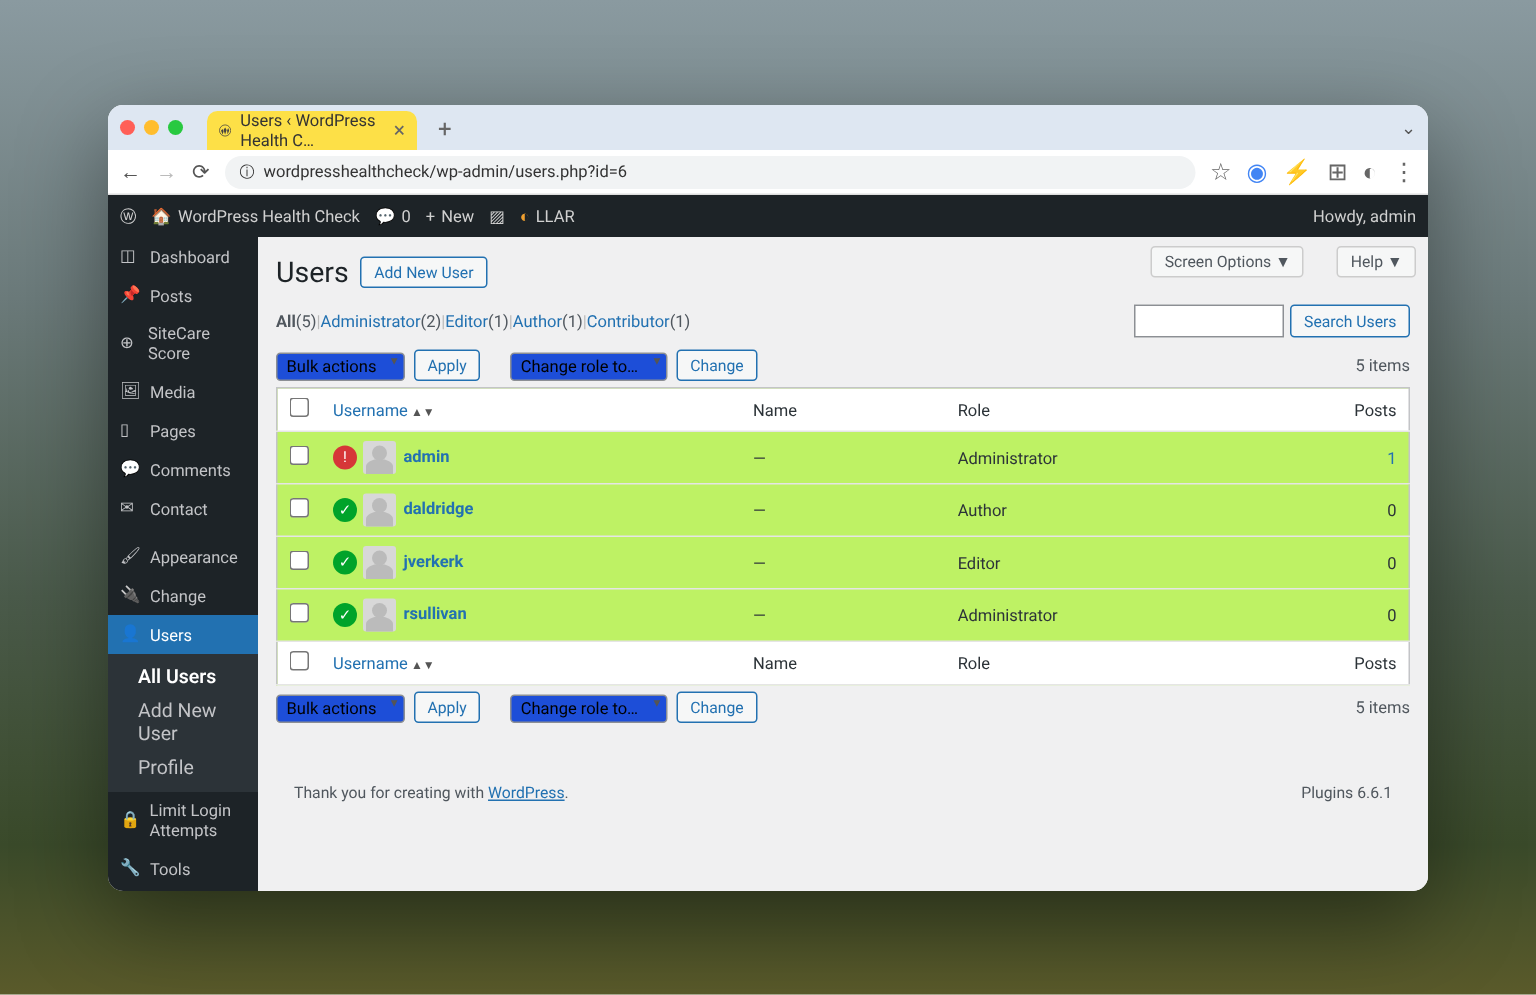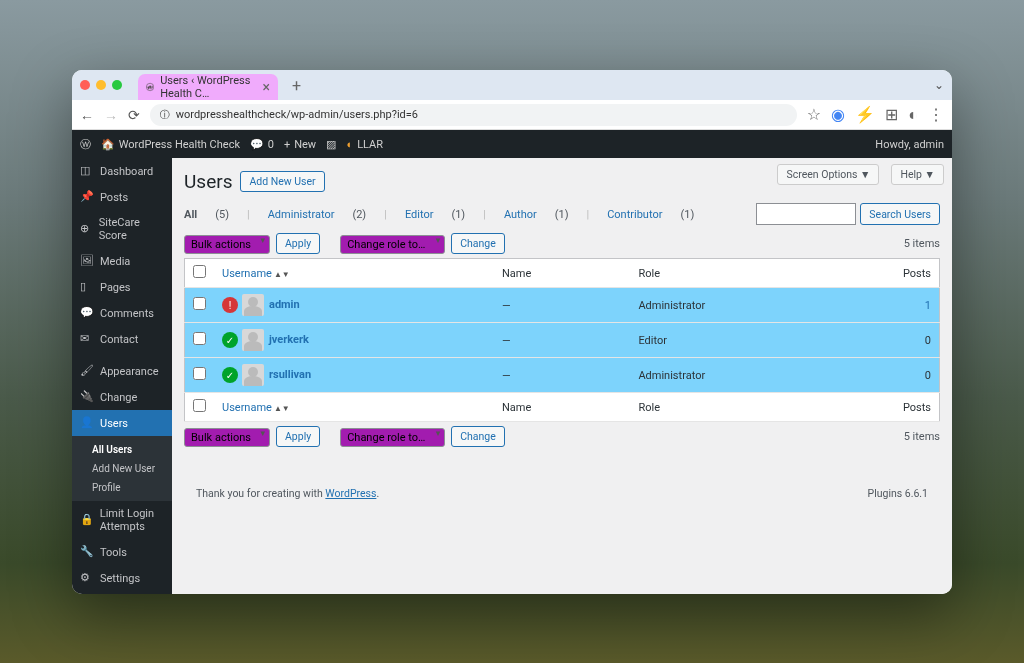--- a/index.html
+++ b/index.html
@@ -2,57 +2,57 @@
 <html><head>
 <meta charset="utf-8">
 <style>
 *{box-sizing:border-box;margin:0;padding:0;font-family:-apple-system,BlinkMacSystemFont,"Segoe UI",Roboto,sans-serif}
 body{background:linear-gradient(180deg,#8a9aa0 0%,#6b7a7a 30%,#4a5a4a 60%,#3a4a2a 85%,#5a5a2a 100%);width:1024px;height:663px;overflow:hidden;position:relative}
 .window{position:absolute;left:72px;top:70px;width:880px;height:524px;background:#fff;border-radius:10px;box-shadow:0 20px 60px rgba(0,0,0,.4);overflow:hidden;display:flex;flex-direction:column}
 .tabstrip{height:30px;background:#dee7f2;display:flex;align-items:center;padding:0 8px;gap:8px}
 .traffic{display:flex;gap:6px;margin-right:8px}
 .traffic span{width:10px;height:10px;border-radius:50%}
 .t-red{background:#ff5f57}.t-yellow{background:#ffbd2e}.t-green{background:#28c940}
-.tab{background:#f0abfc;border-radius:7px 7px 0 0;height:26px;margin-top:4px;display:flex;align-items:center;padding:0 8px;gap:6px;font-size:11px;color:#333;width:140px}
+.tab{background:#fde047;border-radius:7px 7px 0 0;height:26px;margin-top:4px;display:flex;align-items:center;padding:0 8px;gap:6px;font-size:11px;color:#333;width:140px}
 .tab svg{width:12px;height:12px}
 .tab-close{color:#666;font-size:14px;margin-left:auto}
 .tab-plus{color:#666;font-size:16px;padding:0 6px}
 .addrbar{height:30px;background:#fff;border-bottom:1px solid #ddd;display:flex;align-items:center;padding:0 8px;gap:10px}
 .navbtn{color:#555;font-size:14px}
 .addr{flex:1;font-size:11px;color:#333;background:#f1f3f4;border-radius:14px;padding:4px 10px;display:flex;align-items:center;gap:6px}
 .addr-icons{display:flex;gap:10px;align-items:center;color:#666}
 .wpbar{height:28px;background:#1d2327;color:#d0d0d0;display:flex;align-items:center;padding:0 8px;gap:10px;font-size:11px}
 .wpbar-item{display:flex;align-items:center;gap:4px;cursor:pointer}
 .wpbar-right{margin-left:auto}
 .wpbody{flex:1;display:flex;overflow:hidden}
 .sidebar{width:100px;background:#1d2327;color:#c3c4c7;font-size:11px;overflow-y:auto}
 .side-item{display:flex;align-items:center;gap:6px;padding:6px 8px;cursor:pointer;position:relative}
 .side-item.active{background:#2271b1;color:#fff}
 .side-item.active::after{content:"";position:absolute;right:-6px;top:50%;transform:translateY(-50%);border:6px solid transparent;border-right-color:#f0f0f1}
 .side-sub{background:#2c3338;padding:4px 0}
-.side-sub div{padding:4px 8px 4px 20px;cursor:pointer;font-size:10px}
+.side-sub div{padding:4px 8px 4px 20px;cursor:pointer;font-size:13px}
 .side-sub .sel{color:#fff;font-weight:600}
 .main{flex:1;background:#f0f0f1;overflow-y:auto;position:relative}
-.header-opts{position:absolute;right:8px;top:6px;display:flex;gap:12px}
+.header-opts{position:absolute;right:8px;top:6px;display:flex;gap:22px}
 .opt-tab{background:#f6f7f7;border:1px solid #ccc;border-radius:3px;padding:3px 8px;font-size:10.5px;color:#50575e}
 .content{padding:8px 12px}
 .heading{display:flex;align-items:center;gap:8px;padding-top:4px}
 .heading h1{font-size:19px;font-weight:400;color:#1d2327}
 .btn-outline{border:1px solid #2271b1;color:#2271b1;background:#f6f7f7;padding:3px 8px;font-size:10.5px;border-radius:3px;cursor:pointer}
-.filterbar{display:flex;align-items:center;gap:18px;margin:10px 0 8px;font-size:11px;color:#50575e;flex-wrap:wrap}
+.filterbar{display:flex;align-items:center;gap:0;margin:10px 0 8px;font-size:11px;color:#50575e;flex-wrap:wrap}
 .filterbar a{color:#2271b1;text-decoration:none}
 .filterbar .sep{color:#bbb}
 .search-group{margin-left:auto;display:flex;gap:4px}
 .search-group input{border:1px solid #8c8f94;height:22px;width:100px;font-size:11px;padding:0 4px}
 .actionrow{display:flex;align-items:center;gap:6px;margin-bottom:4px}
-.sel-box{border:1px solid #8c8f94;font-size:11px;padding:2px 18px 2px 6px;background:#a21caf;border-radius:3px;appearance:none;position:relative}
+.sel-box{border:1px solid #8c8f94;font-size:11px;padding:2px 18px 2px 6px;background:#1d4ed8;border-radius:3px;appearance:none;position:relative}
 .sel-wrap{position:relative;display:inline-block}
 .sel-wrap::after{content:"▾";position:absolute;right:5px;top:2px;font-size:9px;color:#555;pointer-events:none}
 .items-count{margin-left:auto;font-size:11px;color:#50575e}
-.utable{width:100%;background:#7dd3fc;border:1px solid #c3c4c7;border-collapse:collapse;font-size:11px}
+.utable{width:100%;background:#bef264;border:1px solid #c3c4c7;border-collapse:collapse;font-size:11px}
 .utable th,.utable td{padding:6px 8px;text-align:left;color:#2c3338;border-bottom:1px solid #e5e5e5}
 .utable thead th,.utable tfoot th{background:#fff;font-weight:400}
 .col-cb{width:22px}
 .col-u{width:280px}
 .col-posts{text-align:right!important;width:60px}
 .ulink{color:#2271b1;text-decoration:none;font-weight:700}
 .avatar{width:22px;height:22px;background:#d8d8d8;display:inline-block;vertical-align:middle;margin-right:5px;border-radius:2px;position:relative}
 .avatar::after{content:"";position:absolute;width:10px;height:10px;border-radius:50%;background:#bbb;top:3px;left:6px}
 .avatar::before{content:"";position:absolute;width:18px;height:10px;border-radius:50% 50% 0 0;background:#bbb;bottom:0;left:2px}
 .badge{width:16px;height:16px;border-radius:50%;display:inline-flex;align-items:center;justify-content:center;vertical-align:middle;margin-right:4px;font-size:10px;color:#fff}
@@ -236,20 +236,27 @@
           <tbody id="user-rows">
               <tr>
                 <td class="col-cb"><input type="checkbox" style=""></td>
                 <td class="col-u"><span class="badge warn">!</span><span class="avatar"></span><a href="#" class="ulink">admin</a></td>
                 <td>—</td>
                 <td>Administrator</td>
                 <td class="col-posts"><a href="#" class="ulink" style="font-weight:400">1</a></td>
               </tr>
               <tr>
                 <td class="col-cb"><input type="checkbox" style=""></td>
+                <td class="col-u"><span class="badge ok">✓</span><span class="avatar"></span><a href="#" class="ulink">daldridge</a></td>
+                <td>—</td>
+                <td>Author</td>
+                <td class="col-posts">0</td>
+              </tr>
+              <tr>
+                <td class="col-cb"><input type="checkbox" style=""></td>
                 <td class="col-u"><span class="badge ok">✓</span><span class="avatar"></span><a href="#" class="ulink">jverkerk</a></td>
                 <td>—</td>
                 <td>Editor</td>
                 <td class="col-posts">0</td>
               </tr>
               <tr>
                 <td class="col-cb"><input type="checkbox" style=""></td>
                 <td class="col-u"><span class="badge ok">✓</span><span class="avatar"></span><a href="#" class="ulink">rsullivan</a></td>
                 <td>—</td>
                 <td>Administrator</td>

